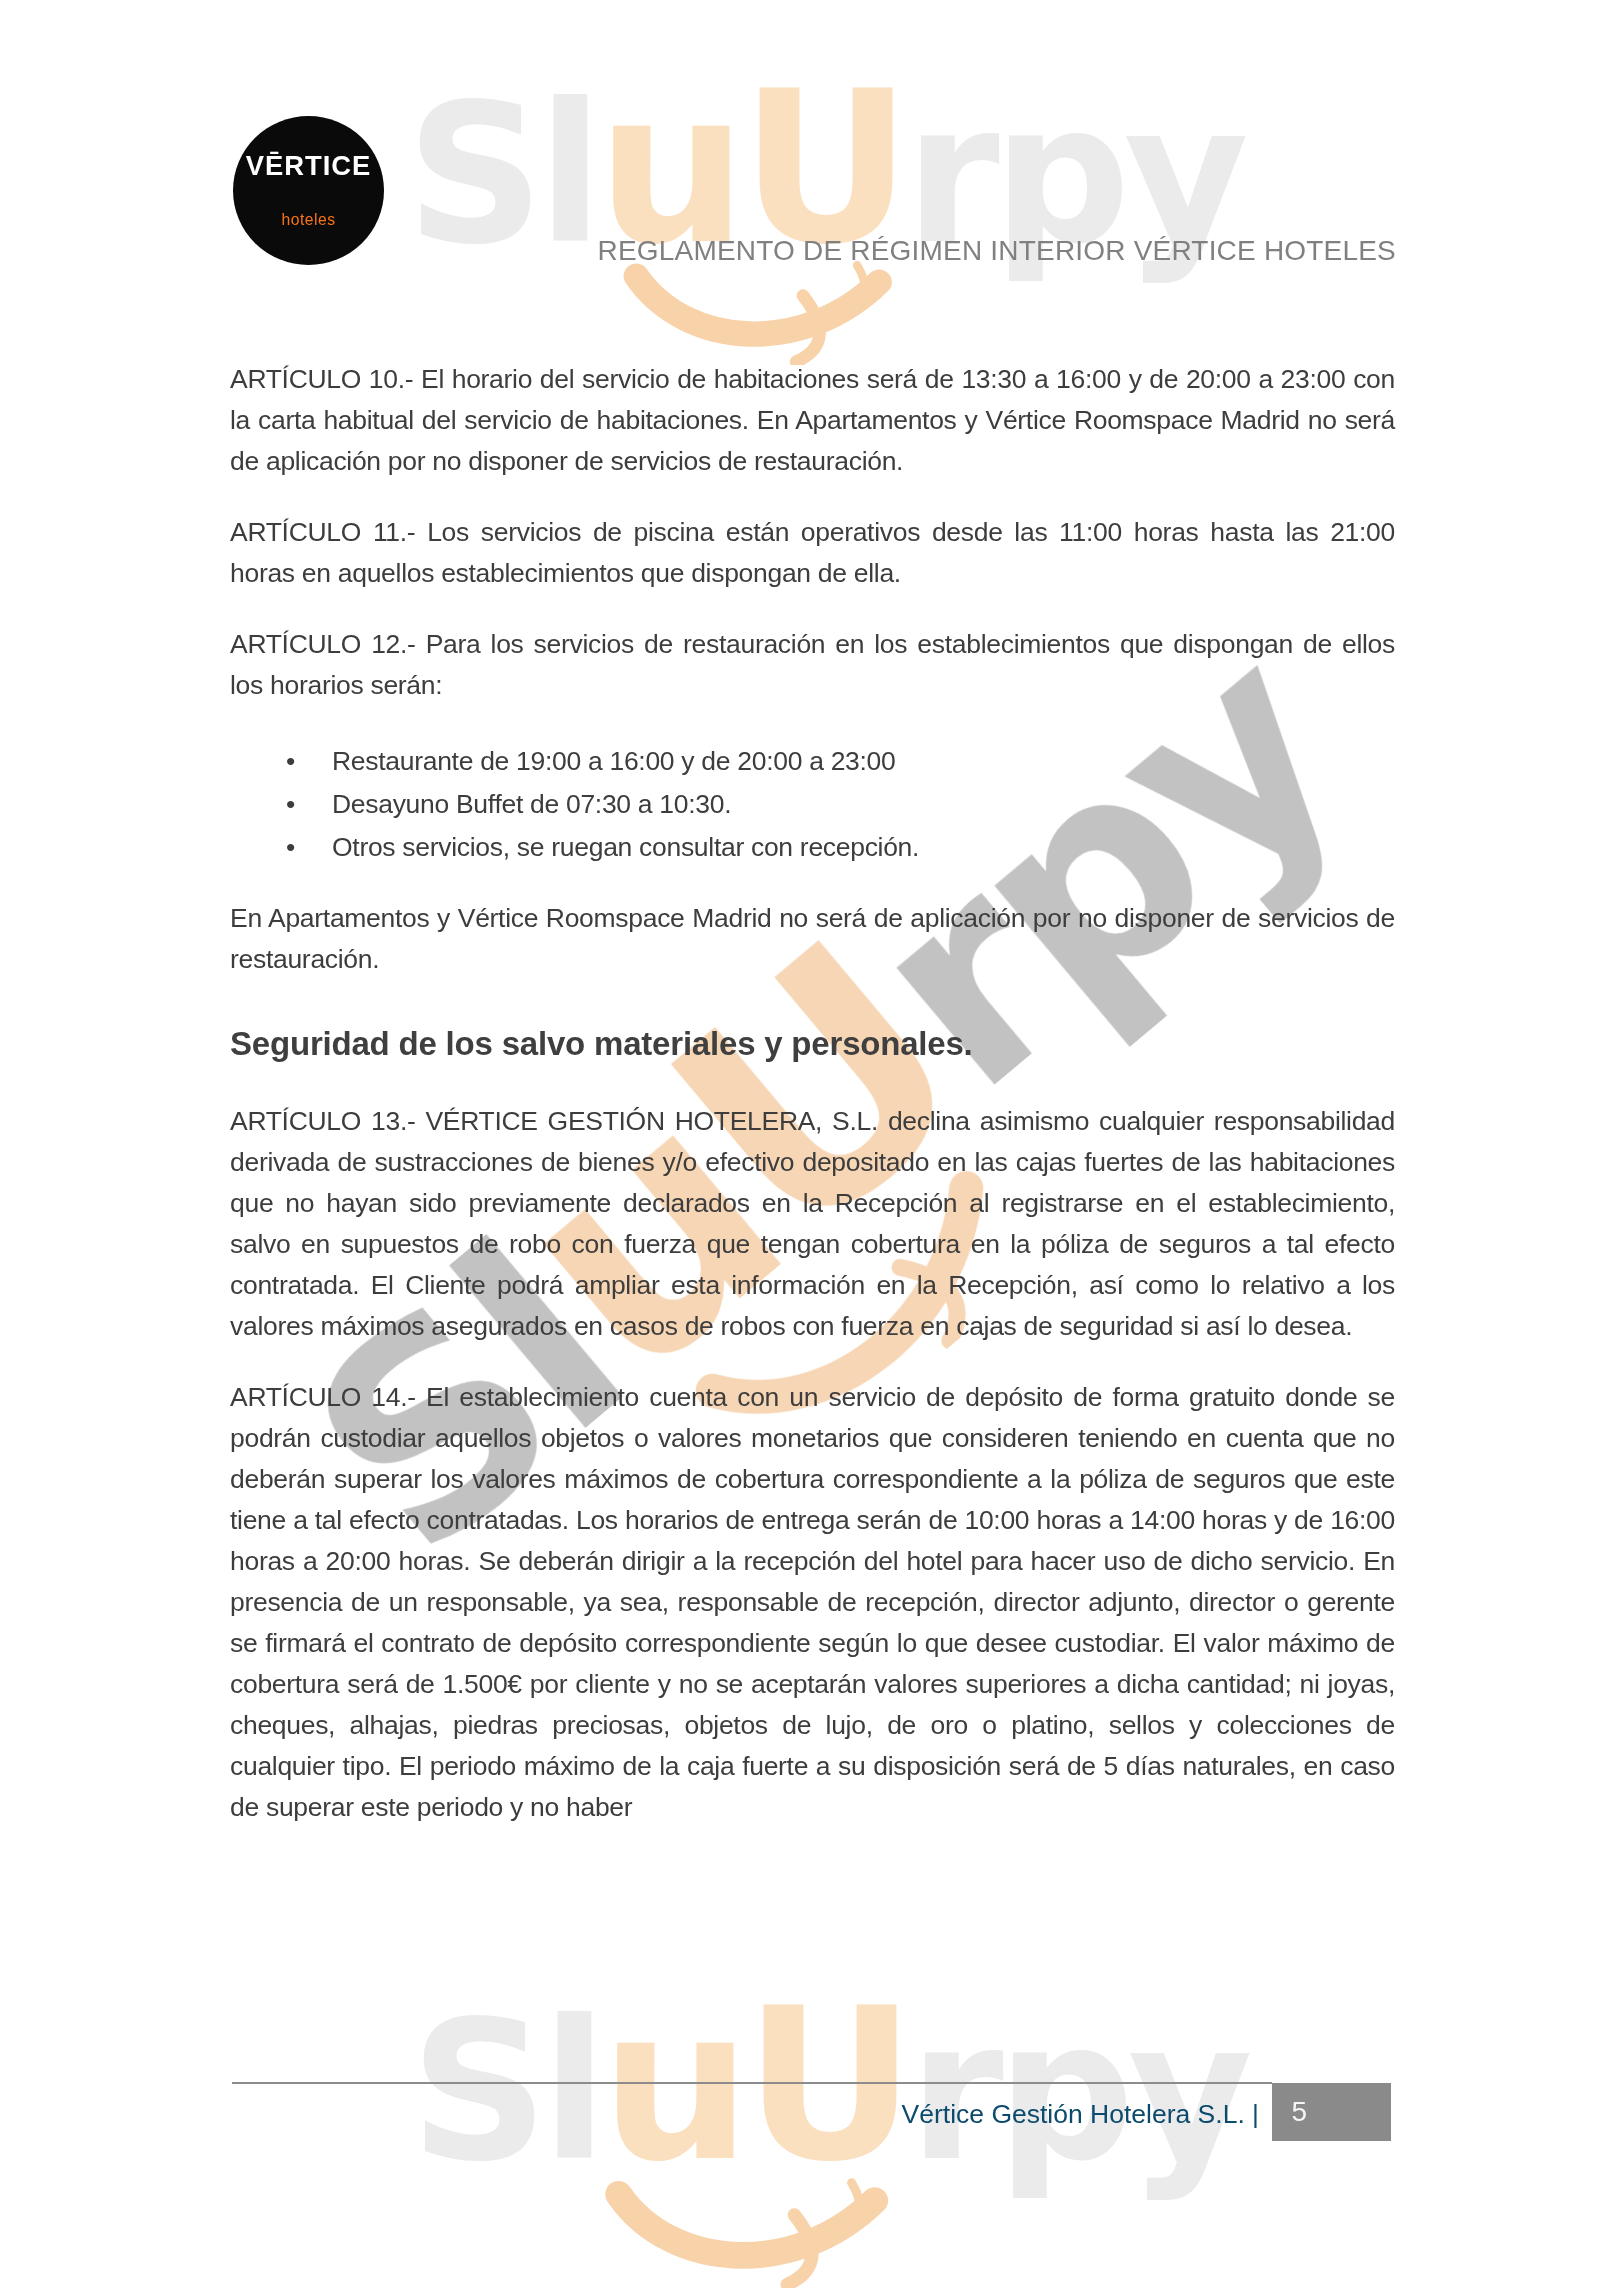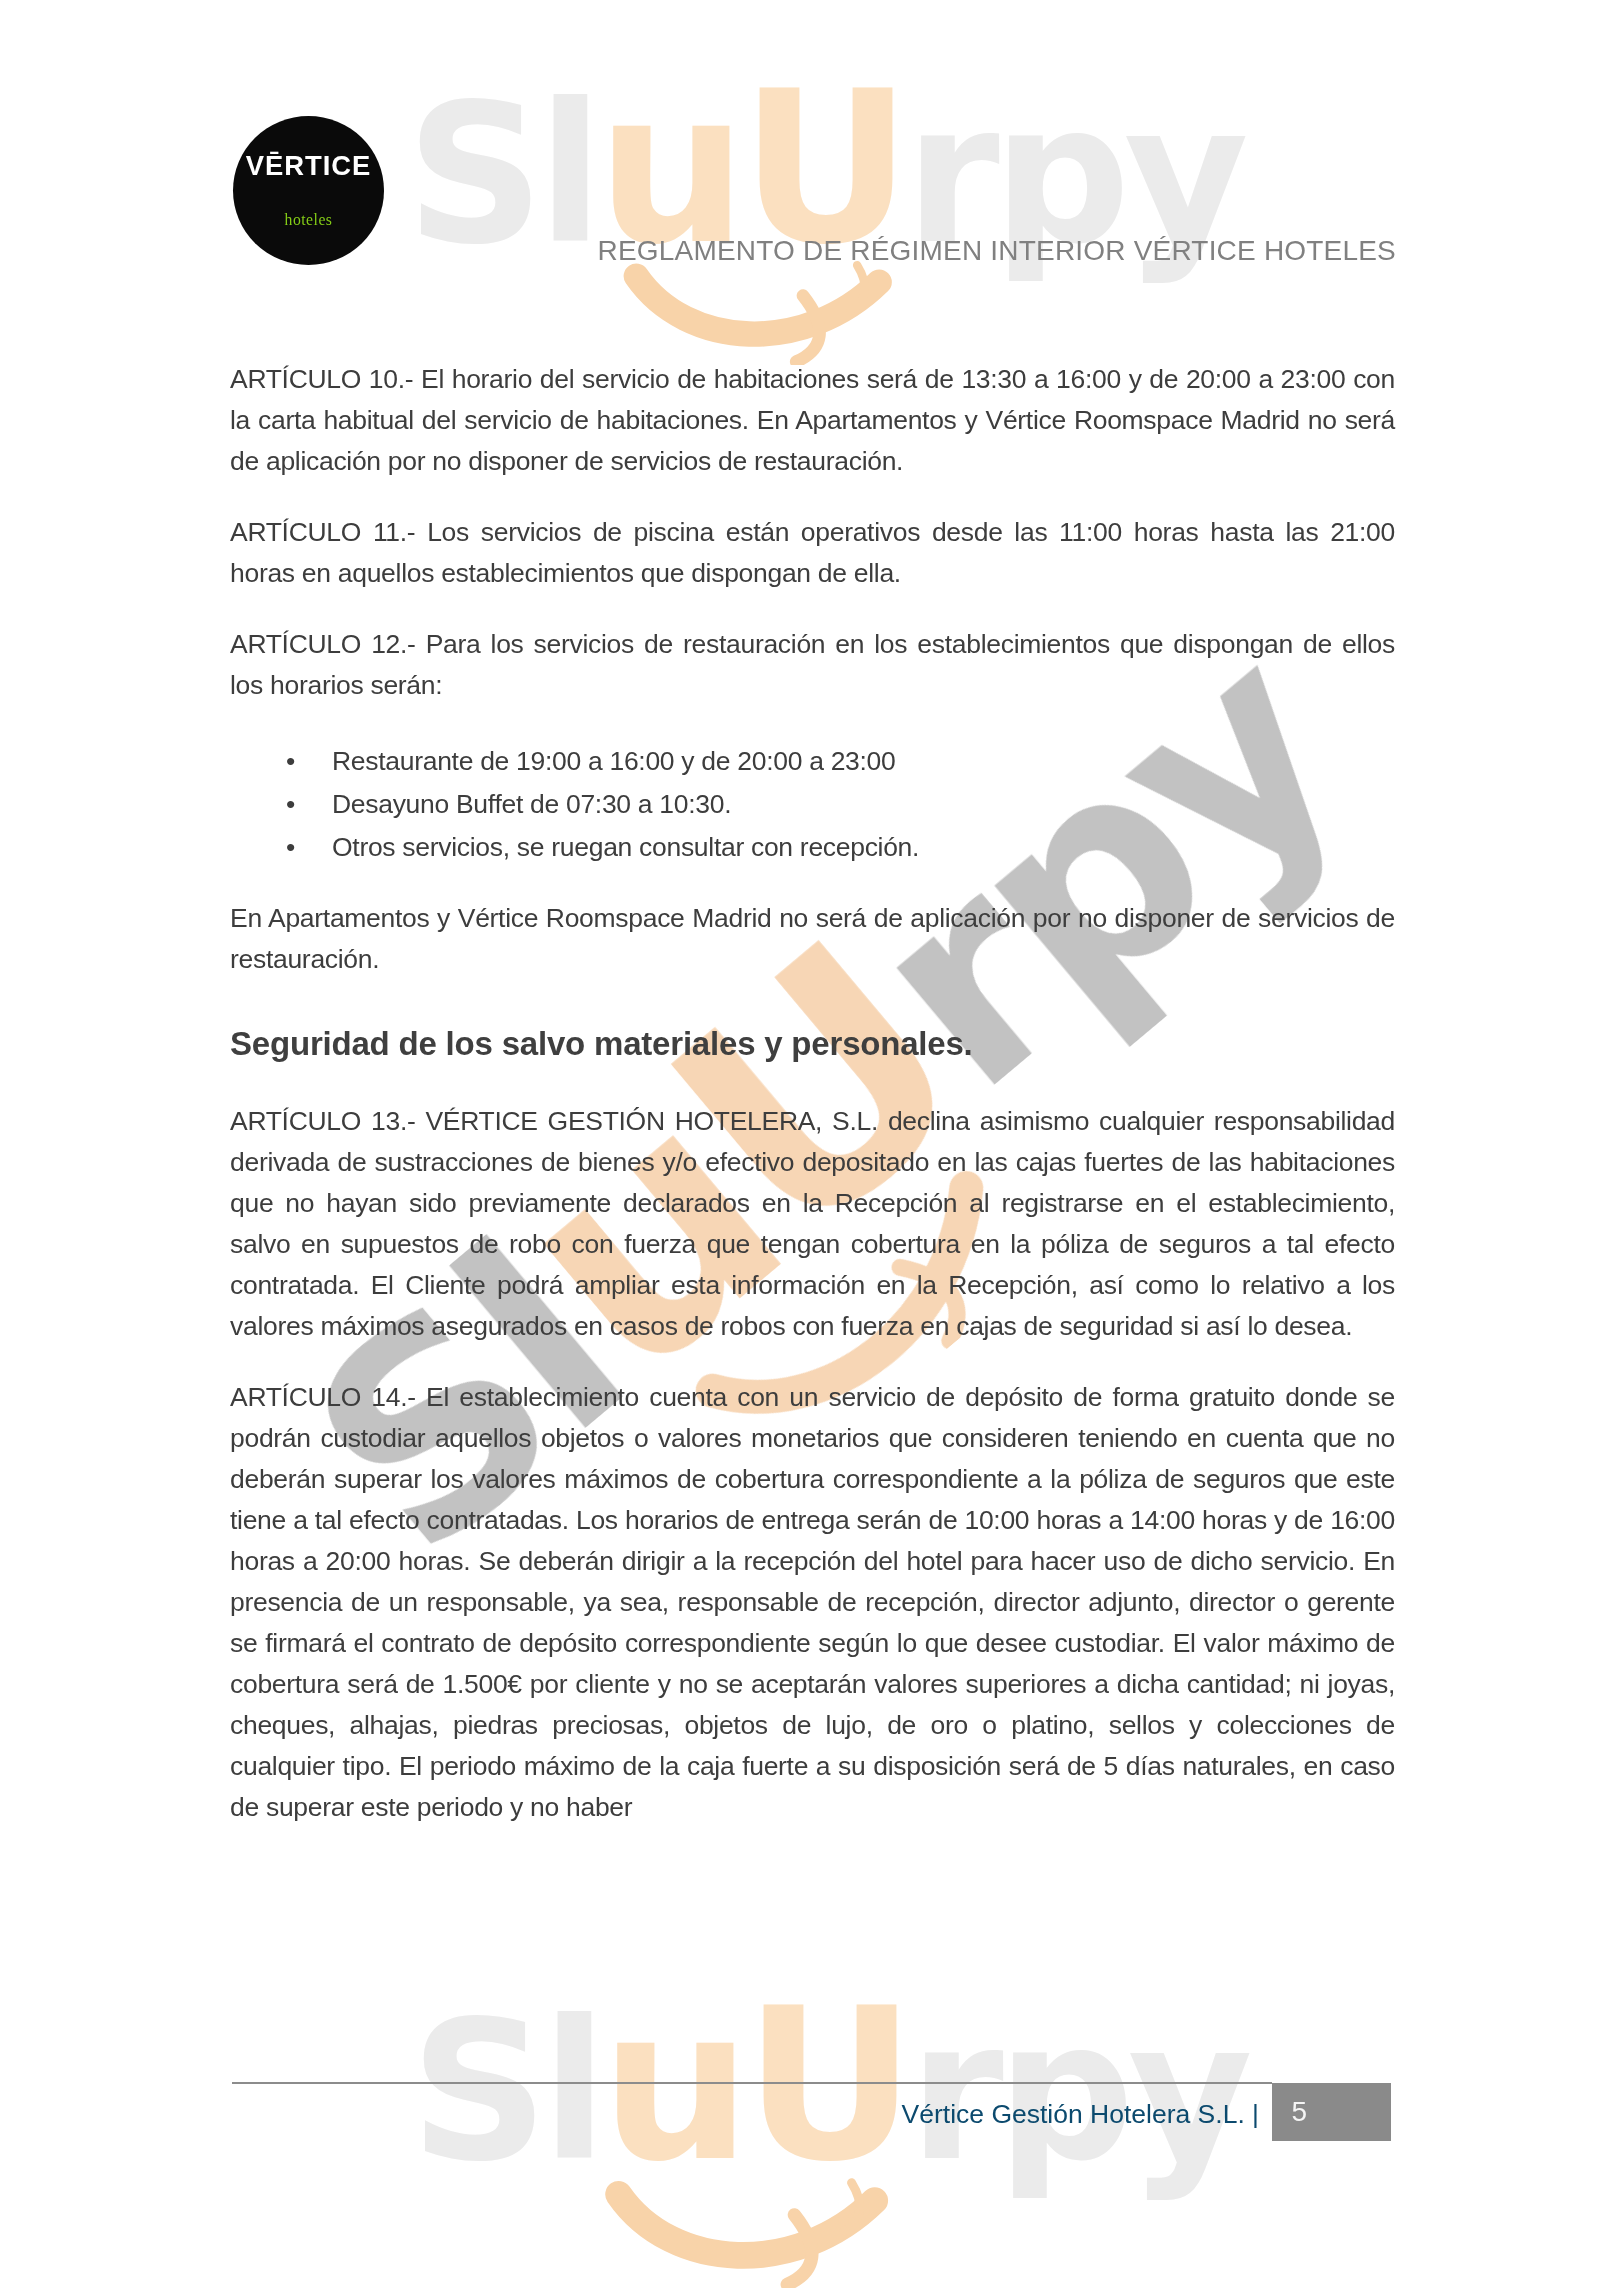--- a/index.html
+++ b/index.html
@@ -62,24 +62,23 @@
     gap: 30px;
   }
   .logo-brand {
     color: #ffffff;
     font-size: 27.4px;
     font-weight: bold;
     letter-spacing: 1px;
     line-height: 1.05;
   }
   .logo-sub {
-    color: #84cc16;
+    color: #f97316;
     font-size: 15.7px;
     letter-spacing: 0.5px;
-    font-family: Liberation Serif, serif;
   }
   .doc-header-title {
     position: absolute;
     left: 588px; top: 235px;
     width: 808px;
     text-align: right;
     font-size: 28px;
     color: #808080;
     letter-spacing: 0.2px;
     z-index: 2;

